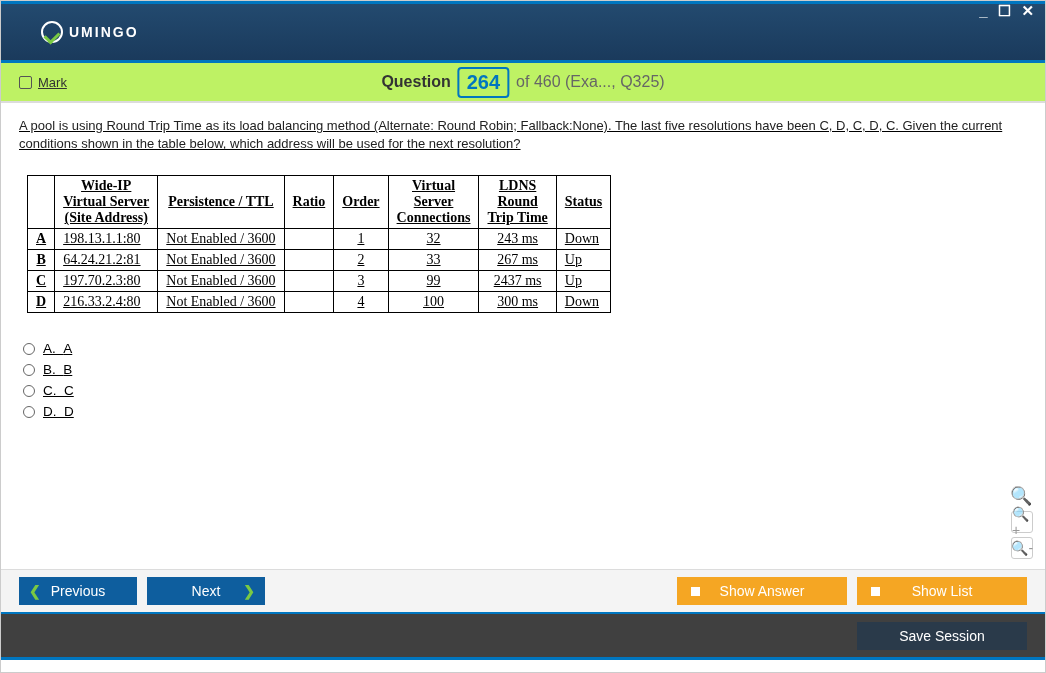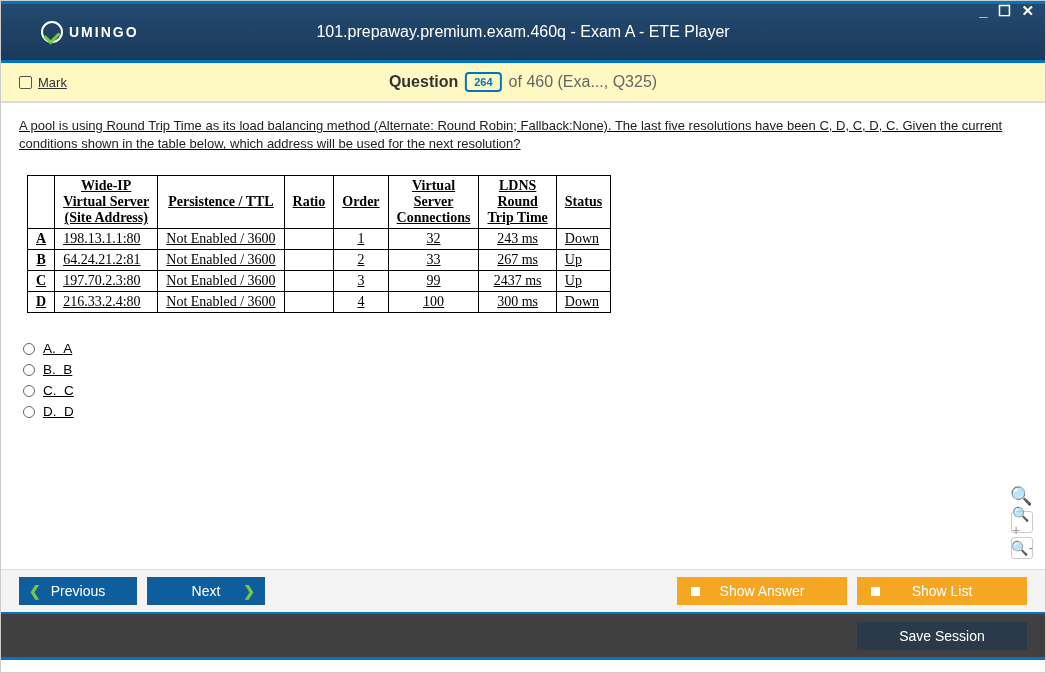--- a/index.html
+++ b/index.html
@@ -59,21 +59,21 @@
 }
 .win-controls {
   position: absolute;
   top: -2px; right: 8px;
   font-family: Arial, sans-serif;
   font-size: 15px;
   font-weight: bold;
   letter-spacing: 3px;
 }
 .question-header {
-  background: #fef9c3;
+  background: #bef264;
   border-bottom: 2px solid #dcdcdc;
   height: 40px;
   display: flex;
   align-items: center;
   padding: 0 18px;
   position: relative;
 }
 .mark-check {
   width: 13px; height: 13px;
   border: 1.5px solid #555;
@@ -91,21 +91,21 @@
   color: #666;
   display: flex; align-items: center; gap: 7px;
 }
 .q-word { font-weight: bold; color: #333; }
 .q-num-box {
   border: 2px solid #0076c0;
   border-radius: 4px;
   padding: 2px 7px;
   color: #0076c0;
   font-weight: bold;
-  font-size: 11px;
+  font-size: 20px;
 }
 .content {
   padding: 14px 18px;
   height: 466px;
   position: relative;
   overflow: hidden;
   text-decoration: underline;
 }
 .question-text {
   font-size: 13px;
@@ -201,21 +201,20 @@
 </head>
 <body>
 
 <div class="title-bar">
   <div class="win-controls">_ ☐ ✕</div>
   <div class="title-bar-inner">
     <div class="logo">
       <span class="logo-icon"></span>
       <span>UMINGO</span>
     </div>
-    <div class="app-title">101.prepaway.premium.exam.460q - Exam A - ETE Player</div>
   </div>
 </div>
 
 <div class="question-header">
   <span class="mark-check"></span>
   <span class="mark-label">Mark</span>
   <div class="q-center">
     <span class="q-word">Question</span>
     <span class="q-num-box">264</span>
     <span>of 460 (Exa..., Q325)</span>

